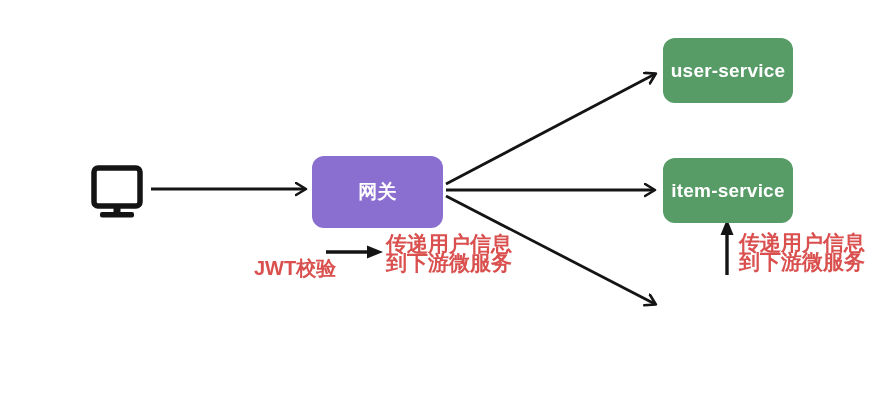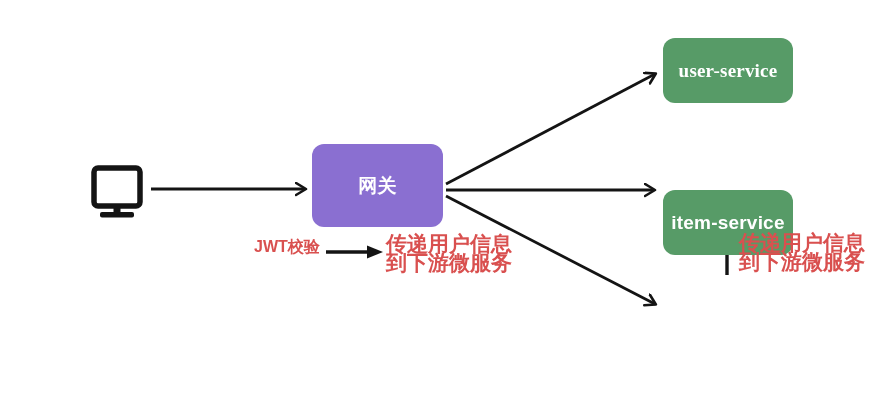--- a/index.html
+++ b/index.html
@@ -20,32 +20,32 @@
     position: absolute;
     display: flex;
     align-items: center;
     justify-content: center;
     border-radius: 12px;
     color: #ffffff;
     font-weight: bold;
     font-size: 19px;
     letter-spacing: 0.2px;
   }
-  .node-gateway { left: 312px; top: 144px; width: 131px; height: 83px; }
-  .node-user    { left: 663px; top: 38px;  width: 130px; height: 65px; font-family: Liberation Serif, serif; }
-  .node-item    { left: 663px; top: 158px; width: 130px; height: 65px; margin-top: 32px; }
+  .node-gateway { left: 312px; top: 156px; width: 131px; height: 72px; }
+  .node-user    { left: 663px; top: 38px;  width: 130px; height: 65px; }
+  .node-item    { left: 663px; top: 158px; width: 130px; height: 65px; }
   .node-cart    { left: 663px; top: 278px; width: 130px; height: 65px; }
   .note {
     position: absolute;
     font-weight: bold;
     font-size: 21px;
     line-height: 18.5px;
     white-space: nowrap;
   }
-  .note-jwt     { left: 254px; top: 238px; font-size: 16px; }
+  .note-jwt     { left: 254px; top: 259px; font-size: 20px; }
   .note-gateway { left: 386px; top: 235px; }
   .note-item    { left: 739px; top: 234px; }
   .monitor { position: absolute; left: 86px; top: 160px; }
 </style>
 </head>
 <body>
 
 <div class="canvas">
 
   <svg class="arrow-layer" viewBox="0 0 895 416" xmlns="http://www.w3.org/2000/svg">

